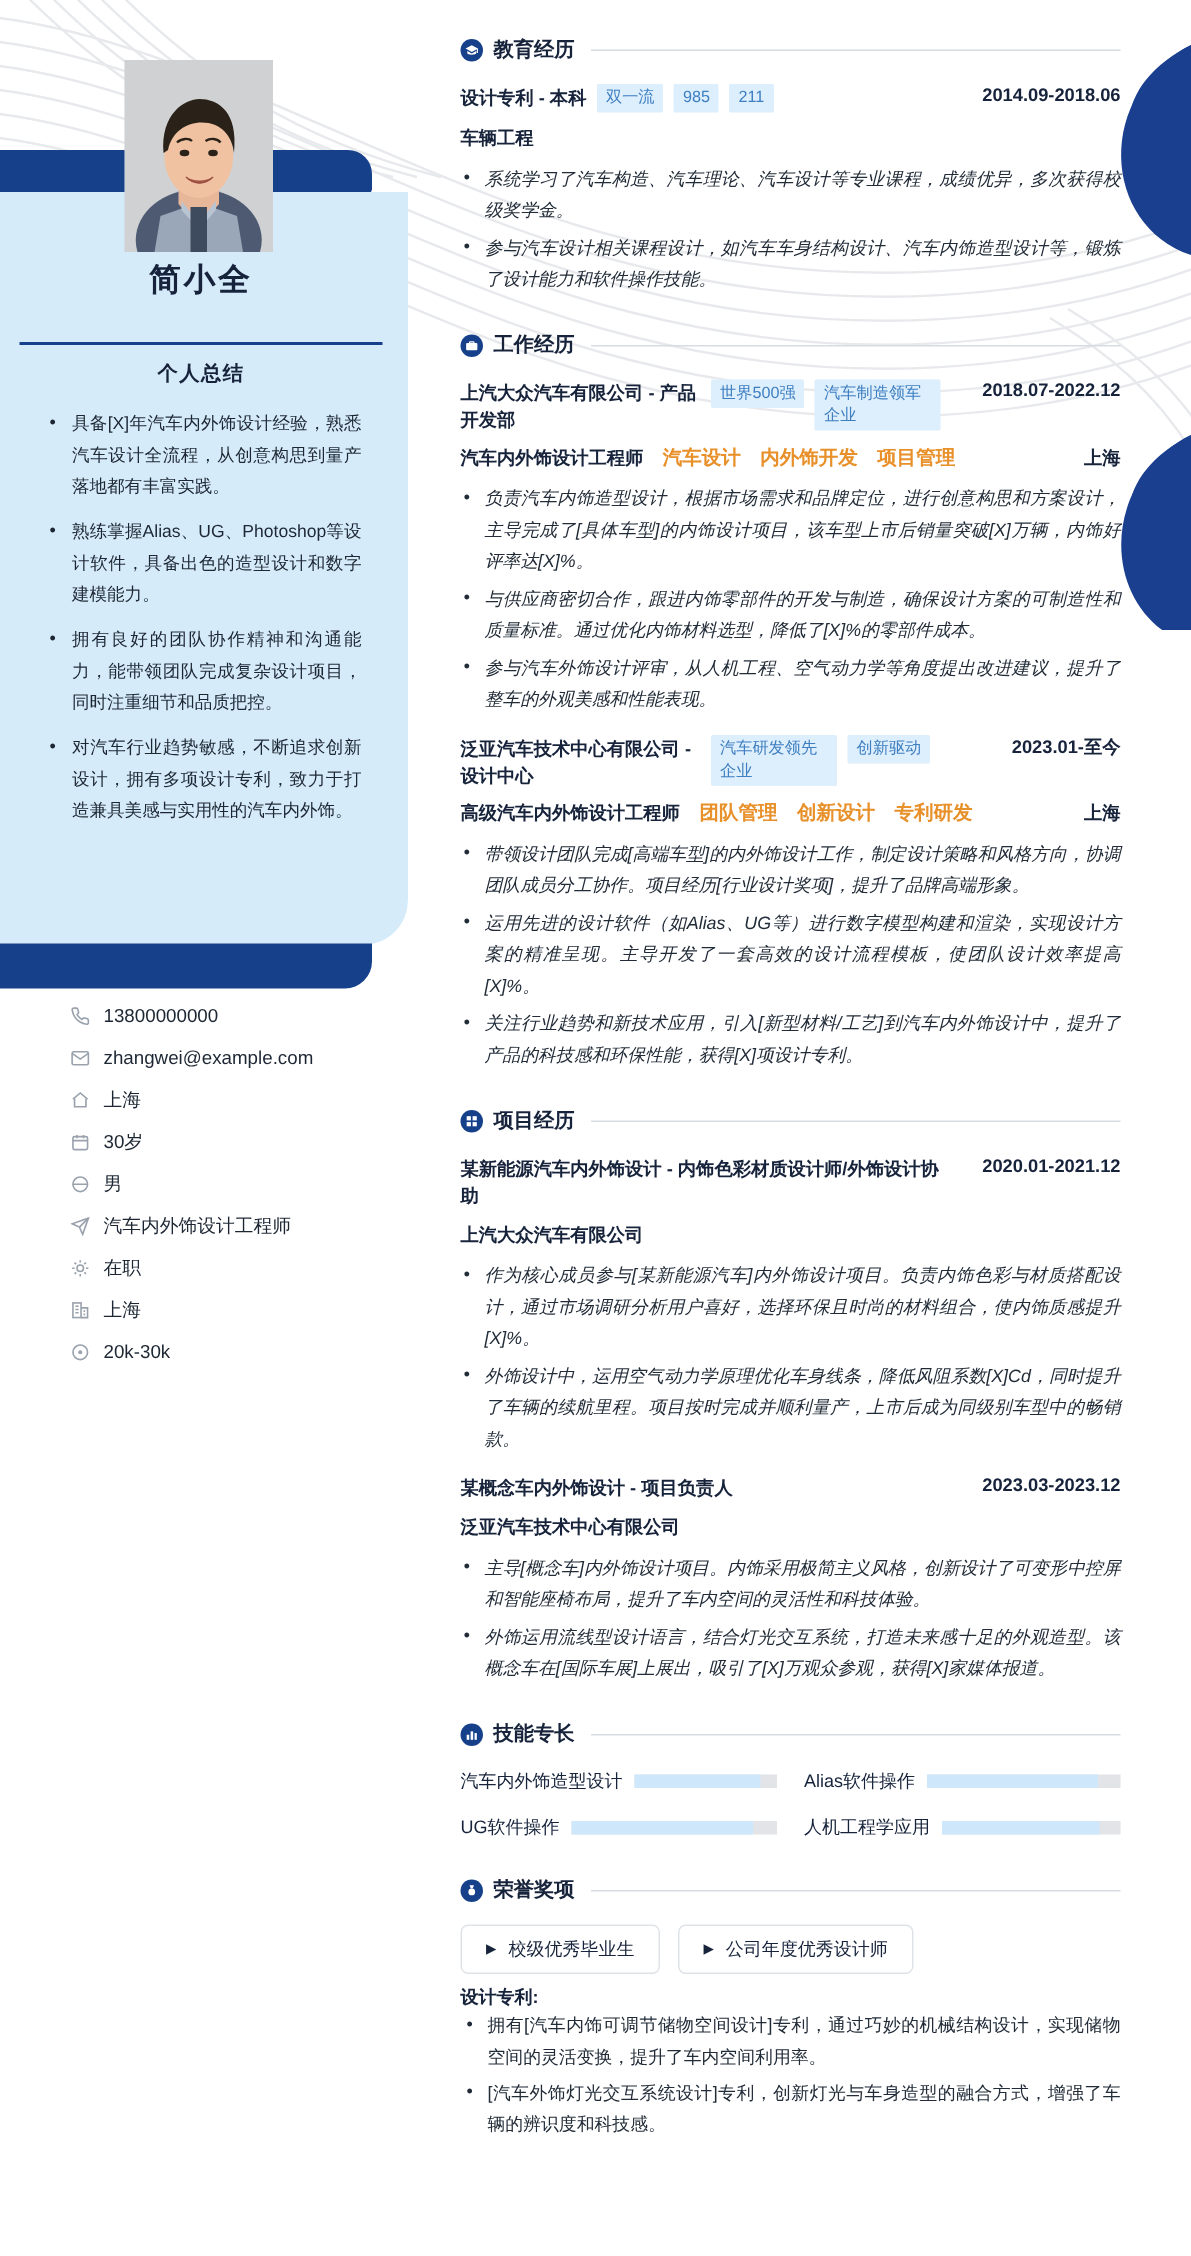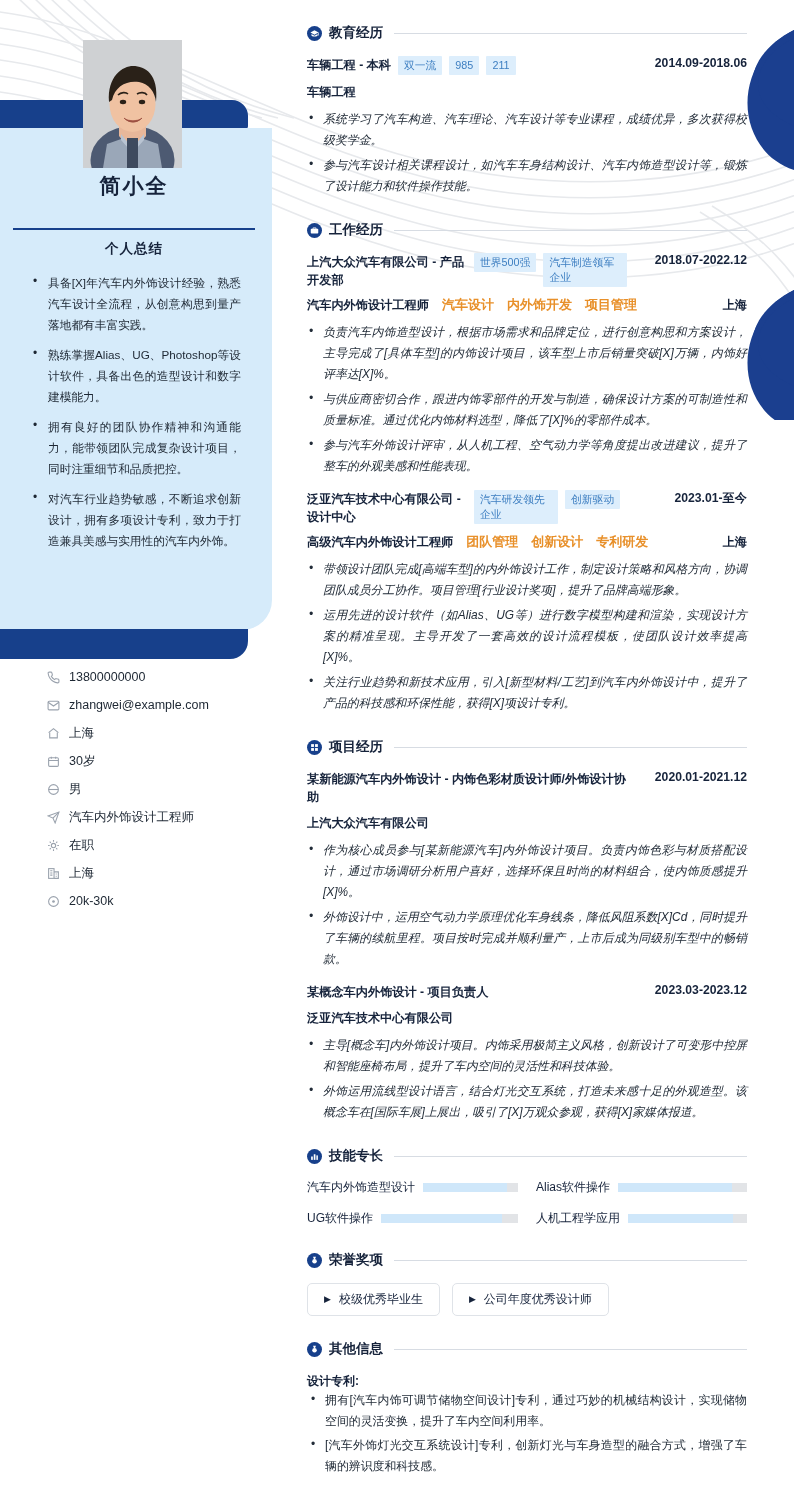--- a/index.html
+++ b/index.html
@@ -340,21 +340,21 @@
               <path d="M12 3L1 9l11 6 9-4.9V17h2V9L12 3zM4 13.4V17c0 1.7 3.6 3 8 3s8-1.3 8-3v-3.6l-8 4.4-8-4.4z"></path>
             </svg>
         </span>
         <span class="t">教育经历</span>
         <span class="rule"></span>
       </div>
 
       <div class="entry">
         <div class="entry-row">
           <div class="entry-left">
-            <span class="org">车辆工程 - 本科</span>
+            <span class="org">设计专利 - 本科</span>
             <span class="tag-blue">双一流</span>
             <span class="tag-blue">985</span>
             <span class="tag-blue">211</span>
           </div>
           <div class="entry-date">2014.09-2018.06</div>
         </div>
         <div class="sub-company">车辆工程</div>
         <ul class="bullets">
           <li>系统学习了汽车构造、汽车理论、汽车设计等专业课程，成绩优异，多次获得校级奖学金。</li>
           <li>参与汽车设计相关课程设计，如汽车车身结构设计、汽车内饰造型设计等，锻炼了设计能力和软件操作技能。</li>
@@ -410,21 +410,21 @@
         <div class="role-row">
           <div class="role-left">
             <span class="role-title">高级汽车内外饰设计工程师</span>
             <span class="tag-orange">团队管理</span>
             <span class="tag-orange">创新设计</span>
             <span class="tag-orange">专利研发</span>
           </div>
           <span class="role-city">上海</span>
         </div>
         <ul class="bullets">
-          <li>带领设计团队完成[高端车型]的内外饰设计工作，制定设计策略和风格方向，协调团队成员分工协作。项目管理[行业设计奖项]，提升了品牌高端形象。</li>
+          <li>带领设计团队完成[高端车型]的内外饰设计工作，制定设计策略和风格方向，协调团队成员分工协作。项目经历[行业设计奖项]，提升了品牌高端形象。</li>
           <li>运用先进的设计软件（如Alias、UG等）进行数字模型构建和渲染，实现设计方案的精准呈现。主导开发了一套高效的设计流程模板，使团队设计效率提高[X]%。</li>
           <li>关注行业趋势和新技术应用，引入[新型材料/工艺]到汽车内外饰设计中，提升了产品的科技感和环保性能，获得[X]项设计专利。</li>
         </ul>
       </div>
     </div>
 
     <div class="section">
       <div class="sec-head">
         <span class="badge">
           <svg width="9" height="9" viewBox="0 0 24 24" fill="#ffffff">
@@ -524,30 +524,20 @@
           <span>校级优秀毕业生</span>
         </div>
         <div class="honor">
           <span class="tri">▶</span>
           <span>公司年度优秀设计师</span>
         </div>
       </div>
     </div>
 
     <div class="section">
-      <div class="sec-head">
-        <span class="badge">
-          <svg width="9" height="9" viewBox="0 0 24 24" fill="#ffffff">
-              <circle cx="12" cy="14" r="6"></circle>
-              <path d="M8 2h8l-2.5 6h-3z"></path>
-            </svg>
-        </span>
-        <span class="t">其他信息</span>
-        <span class="rule"></span>
-      </div>
       <div class="other-row">
         <span class="other-label">设计专利:</span>
         <ul class="other-list">
           <li>拥有[汽车内饰可调节储物空间设计]专利，通过巧妙的机械结构设计，实现储物空间的灵活变换，提升了车内空间利用率。</li>
           <li>[汽车外饰灯光交互系统设计]专利，创新灯光与车身造型的融合方式，增强了车辆的辨识度和科技感。</li>
         </ul>
       </div>
     </div>
 
   </div>

